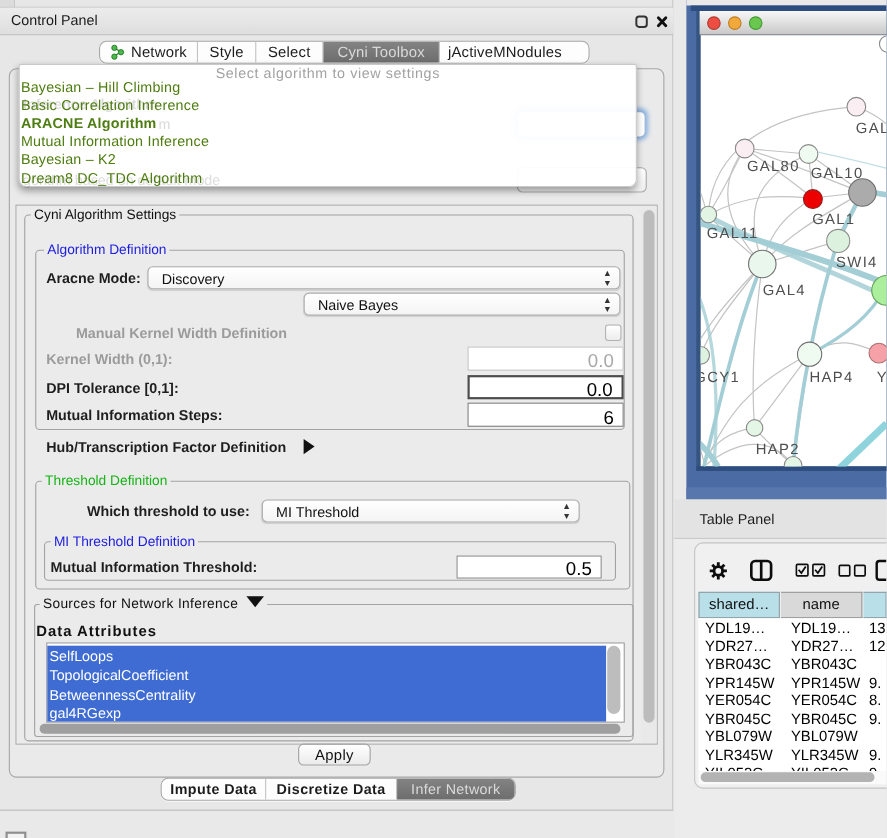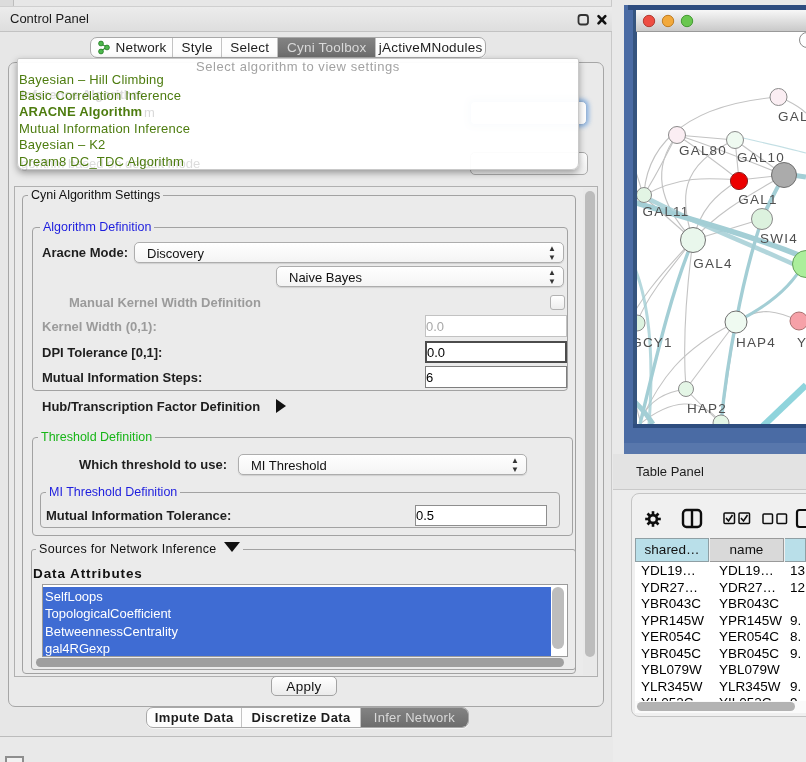--- a/index.html
+++ b/index.html
@@ -8,21 +8,21 @@
 .abs { position:absolute; }
 #stage { position:relative; width:806px; height:762px; overflow:hidden; }
 .lbl { font-weight:bold; font-size:13px; color:#1e1e1e; white-space:nowrap; }
 .glbl { font-weight:bold; font-size:13px; color:#9b9b9b; white-space:nowrap; }
 .grp { border:1px solid #a2a2a2; border-radius:4px; }
 .grptitle { font-size:12.5px; color:#111; background:#eaeaea; padding:0 3px; white-space:nowrap; }
 .combo { background:linear-gradient(#ffffff,#f4f4f4); border:1px solid #adadad;
   border-radius:5px; font-size:13px; color:#111; box-shadow:0 1px 1px rgba(0,0,0,0.12); }
 .combo .tx { position:absolute; left:12px; top:3px; }
 .combo .ar { position:absolute; right:7px; top:1px; font-size:8px; color:#333; line-height:9px; letter-spacing:0; }
-.tfield { background:#fff; font-size:13px; padding-right:8px; }
+.tfield { background:#fff; font-size:17px; text-align:right; padding-right:8px; }
 .tabstrip { background:#fdfdfd; border:1px solid #a8a8a8; border-radius:7px;
   display:flex; overflow:hidden; box-shadow:0 1px 0 rgba(255,255,255,0.6); }
 .tab { font-size:13.5px; letter-spacing:0.2px; color:#1c1c1c; display:flex; align-items:center; justify-content:center;
   border-right:1px solid #c3c3c3; white-space:nowrap; }
 .tab:last-child { border-right:none; }
 .tabsel { background:linear-gradient(#838383,#6d6d6d); color:#d9d9d9; }
 </style>
 </head>
 <body>
 <div id="stage">
@@ -31,21 +31,21 @@
 
 <div class="abs" style="left:0;top:0;width:14px;height:9px;background:#dcdcdc;border:1px solid #bdbdbd;border-left:none;border-top:none;border-radius:0 0 4px 0;"></div>
 
 <div class="abs" style="left:0;top:6px;width:612px;height:26px;background:linear-gradient(#ececec,#dedede);border-top:1px solid #cfcfcf;border-bottom:1px solid #c2c2c2;"></div>
 <div class="abs" style="left:10px;top:11px;font-size:13px;color:#1a1a1a;">Control Panel</div>
 <svg class="abs" style="left:577px;top:13px;" width="32" height="14" viewBox="0 0 32 14">
 <rect x="1.5" y="2" width="9.5" height="9.5" rx="2.5" fill="none" stroke="#333" stroke-width="1.8"></rect>
 <path d="M21.5 3.2 L28.3 10.4 M28.3 3.2 L21.5 10.4" stroke="#111" stroke-width="2.6" stroke-linecap="round"></path>
 </svg>
 
-<div class="abs tabstrip" style="left:90px;top:37px;width:396px;height:21px;">
+<div class="abs tabstrip" style="left:90px;top:37px;width:446px;height:21px;">
   <div class="tab" style="width:89px;">
     <svg width="15" height="15" viewBox="0 0 15 15" style="margin-right:4px;">
       <line x1="4" y1="4" x2="10" y2="7" stroke="#2f8f2f" stroke-width="1.2"></line>
       <line x1="4" y1="11" x2="10" y2="7" stroke="#2f8f2f" stroke-width="1.2"></line>
       <circle cx="4" cy="3.5" r="2.4" fill="#4db84d" stroke="#1f7a1f" stroke-width="0.8"></circle>
       <circle cx="10" cy="7.5" r="2.4" fill="#4db84d" stroke="#1f7a1f" stroke-width="0.8"></circle>
       <circle cx="4" cy="11.5" r="2.4" fill="#4db84d" stroke="#1f7a1f" stroke-width="0.8"></circle>
     </svg>Network</div>
   <div class="tab" style="width:53px;">Style</div>
   <div class="tab" style="width:61px;">Select</div>
@@ -100,21 +100,21 @@
 
 <div class="abs lbl" style="left:79px;top:457px;">Which threshold to use:</div>
 <div class="abs combo" style="left:238px;top:454px;width:289px;height:21px;">
       <span class="tx">MI Threshold</span>
       <span class="ar">▲<br>▼</span>
     </div>
 
 <div class="abs grp" style="left:40px;top:492px;width:520px;height:36px;"></div>
 <div class="abs grptitle" style="left:46px;top:485px;color:#1d1dde;background:#ebebeb;">MI Threshold Definition</div>
 
-<div class="abs lbl" style="left:46px;top:508px;">Mutual Information Tolerance:</div>
+<div class="abs lbl" style="left:46px;top:508px;">Mutual Information Threshold:</div>
 <div class="abs tfield" style="left:415px;top:505px;width:132px;height:21px;border:1px solid #8e8e8e;color:#000;padding-top:2px;">0.5</div>
 
 <div class="abs grp" style="left:31px;top:549px;width:545px;height:121px;border-radius:3px;"></div>
 <div class="abs grptitle" style="left:36px;top:542px;background:#ebebeb;letter-spacing:0.3px;">Sources for Network Inference&nbsp;<span style="display:inline-block;width:0;height:0;border-top:10px solid #111;border-left:8px solid transparent;border-right:8px solid transparent;vertical-align:1px;margin-left:4px;"></span></div>
 
 <div class="abs" style="left:33px;top:566px;font-weight:bold;font-size:13.5px;letter-spacing:0.9px;color:#111;">Data Attributes</div>
 
 <div class="abs" style="left:42px;top:584px;width:526px;height:73px;background:#fff;border:1px solid #9b9b9b;"></div>
 <div class="abs" style="left:43px;top:587px;width:508px;height:69px;background:#3f6cd3;"></div>
 <div class="abs" style="left:45px;top:588px;font-size:13px;color:#fff;line-height:17.25px;white-space:nowrap;">SelfLoops<br>TopologicalCoefficient<br>BetweennessCentrality<br>gal4RGexp</div>

